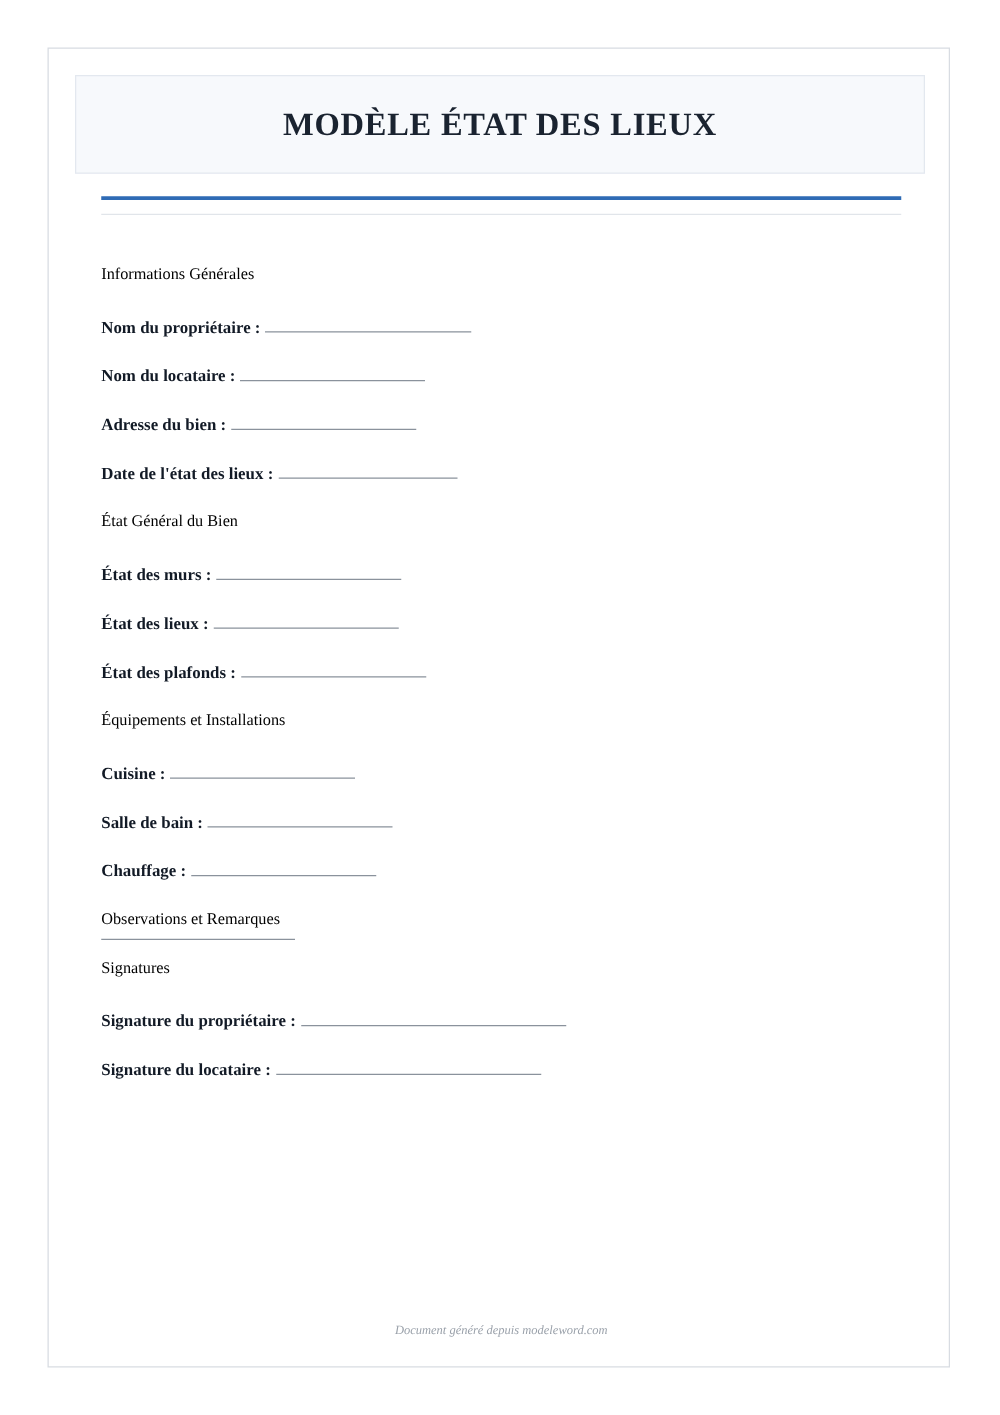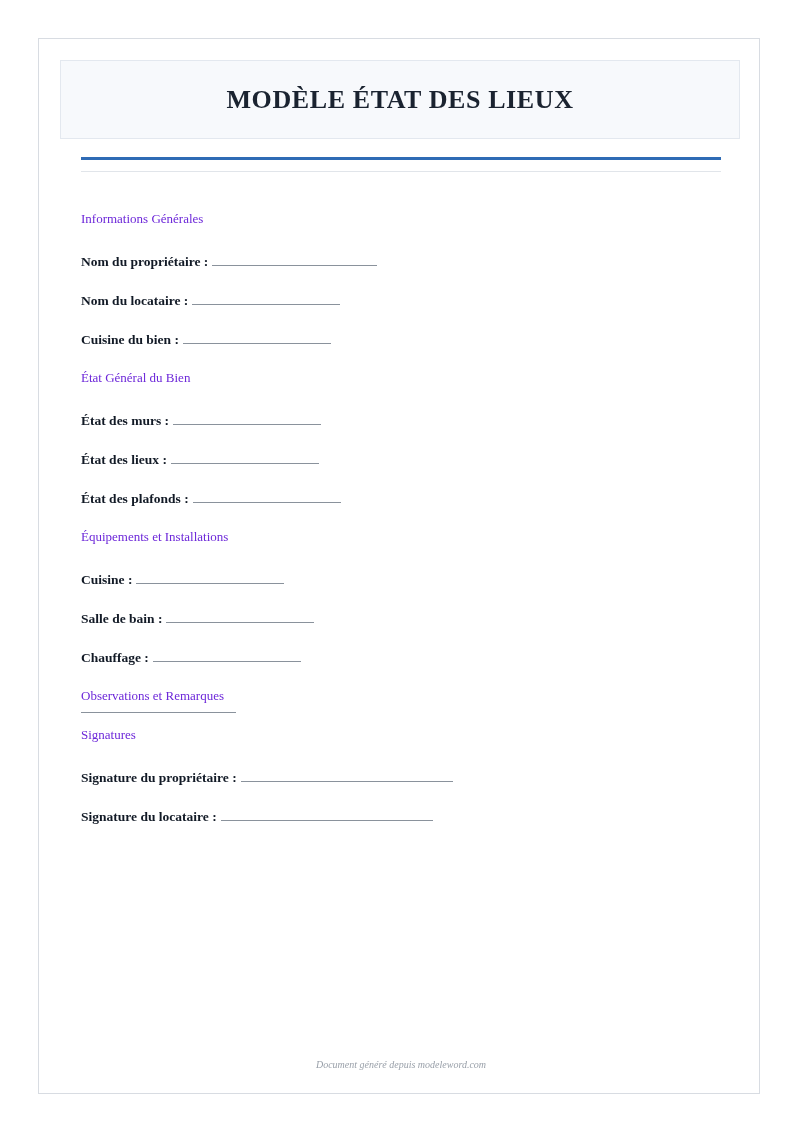--- a/index.html
+++ b/index.html
@@ -71,21 +71,21 @@
   .content {
     position: absolute;
     left: 42px;
     top: 172px;
     width: 640px;
   }
 
   .section-heading {
     font-family: "Liberation Serif", serif;
     font-size: 13px;
-    color: #6d28d9;
+    color: #000000;
     margin: 0 0 24px 0;
     font-weight: normal;
   }
 
   .field-row {
     font-family: "Liberation Serif", serif;
     font-size: 13.5px;
     color: #121a26;
     margin: 0 0 22px 0;
     white-space: nowrap;
@@ -147,23 +147,26 @@
 
     <p class="field-row">
       <span class="field-label">Nom du propriétaire :</span><span class="field-blank w-165"></span>
     </p>
 
     <p class="field-row">
       <span class="field-label">Nom du locataire :</span><span class="field-blank w-148"></span>
     </p>
 
     <p class="field-row">
-      <span class="field-label">Cuisine du bien :</span><span class="field-blank w-148"></span>
-    </p>
-
+      <span class="field-label">Adresse du bien :</span><span class="field-blank w-148"></span>
+    </p>
+
+    <p class="field-row">
+      <span class="field-label">Date de l'état des lieux :</span><span class="field-blank w-143"></span>
+    </p>
 
     <p class="section-heading gap-after-heading">État Général du Bien</p>
 
     <p class="field-row">
       <span class="field-label">État des murs :</span><span class="field-blank w-148"></span>
     </p>
 
     <p class="field-row">
       <span class="field-label">État des lieux :</span><span class="field-blank w-148"></span>
     </p>

